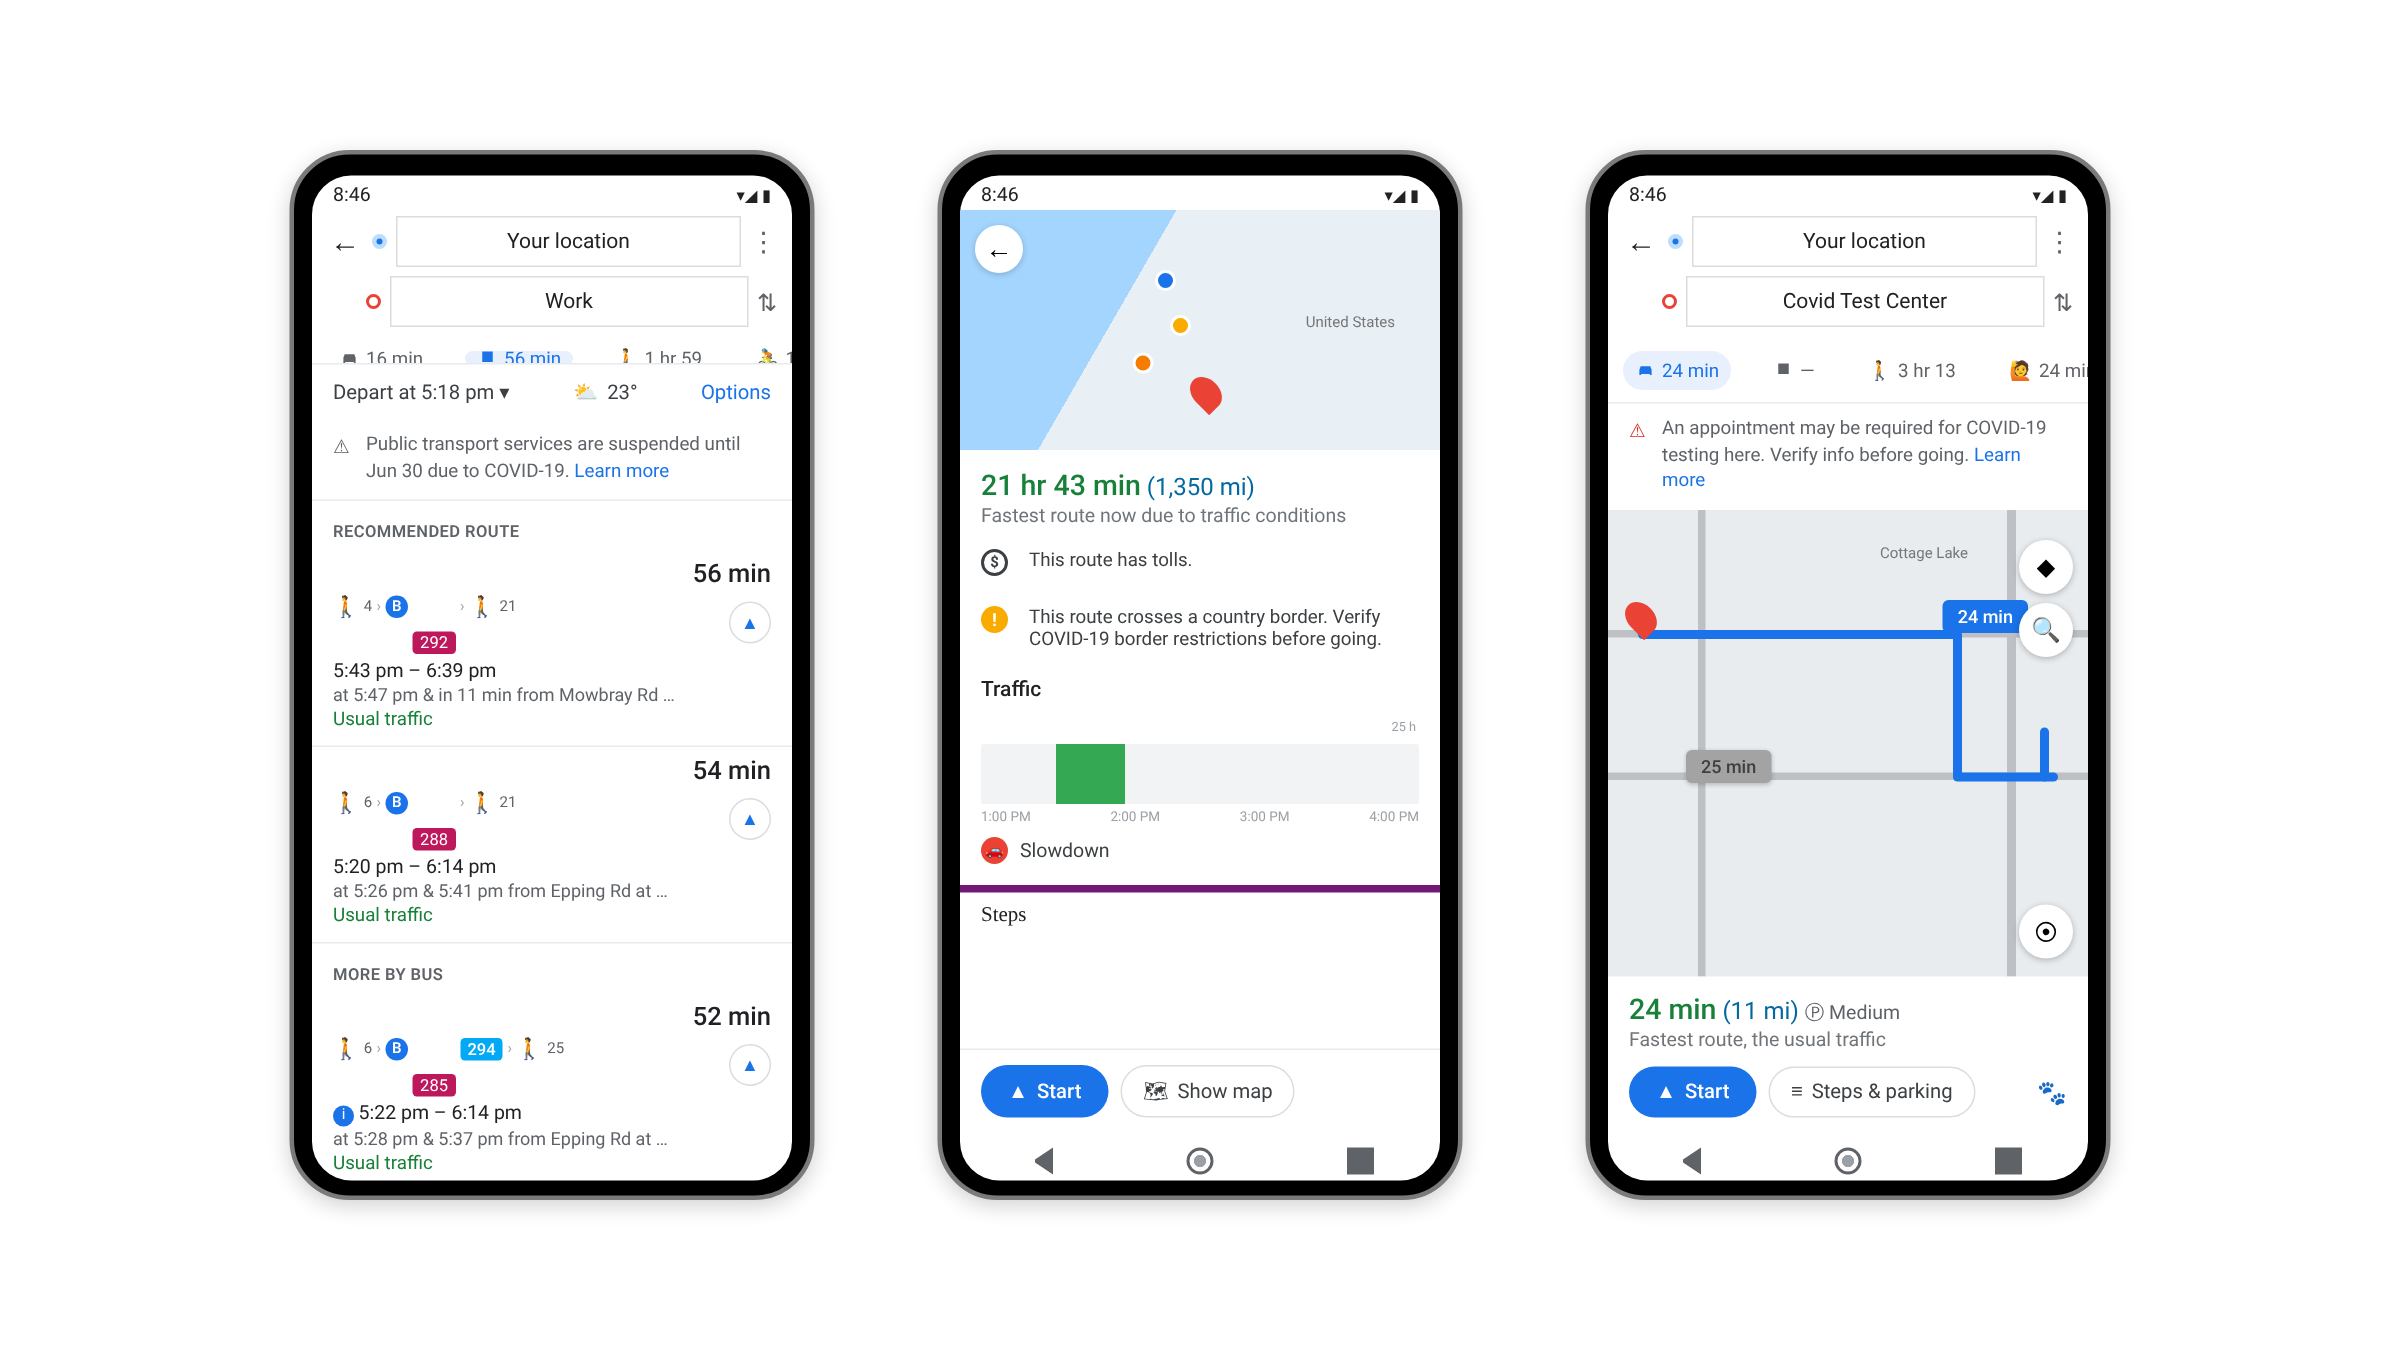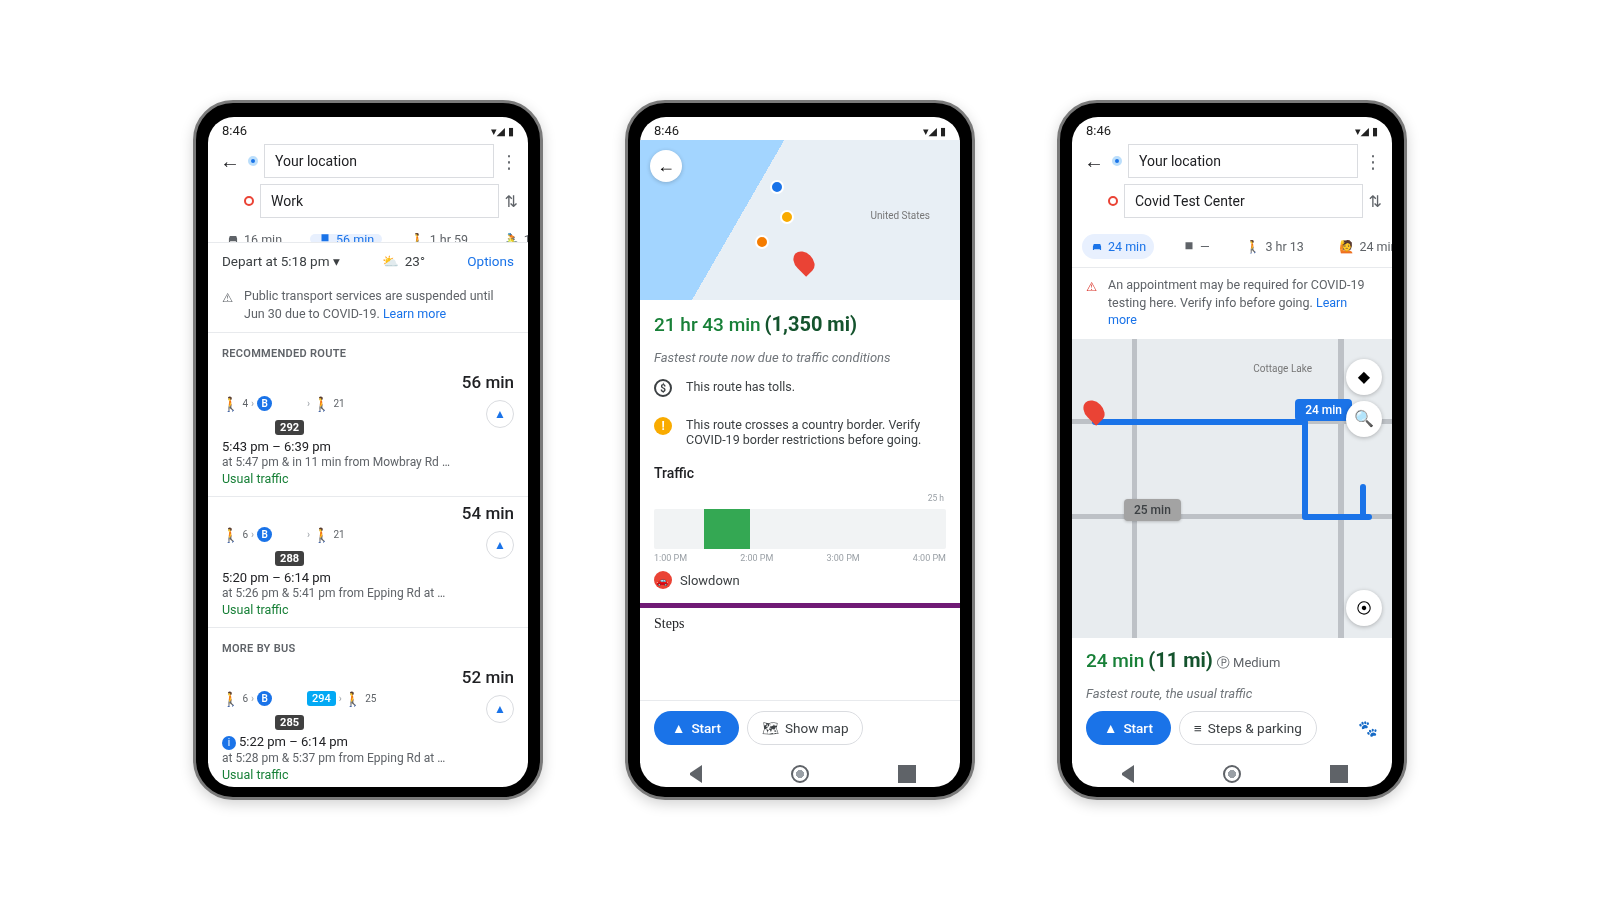--- a/index.html
+++ b/index.html
@@ -53,20 +53,21 @@
   margin-bottom: 6px;
 }
 .inputbox {
   flex: 1;
   border: 1px solid #dadce0;
   border-radius: 0;
   padding: 8px 10px;
   font-size: 14px;
   color: #202124;
   background: #fff;
+  text-align: center;
 }
 .dot-blue { width: 10px; height: 10px; background:#1a73e8; border:3px solid #bbdefb; border-radius:50%; }
 .dot-red { width: 10px; height: 10px; border:2px solid #ea4335; border-radius:50%; }
 .backarrow { font-size: 20px; color:#202124; cursor:pointer; padding:0 2px; }
 .dotsmenu { font-size: 18px; color:#5f6368; cursor:pointer; }
 .swap { font-size: 16px; color:#5f6368; cursor:pointer; }
 .modebar {
   display: flex;
   gap: 20px;
   padding: 4px 10px 8px 10px;
@@ -107,22 +108,22 @@
   padding:6px 14px 10px 14px;
   border-bottom:1px solid #e8eaed;
   position:relative;
 }
 .routeicons {
   display:flex; align-items:center; gap:3px; font-size:12px; color:#5f6368;
   margin-bottom:4px;
 }
 .routeicons .chev { color:#9aa0a6; font-size:10px; }
 .routeicons .busno {
-  background:#404040; color:#fff; border-radius:3px;
-  padding:1px 5px; font-size:11px; font-weight:700;margin-top:48px;
+  background:#be185d; color:#fff; border-radius:3px;
+  padding:1px 5px; font-size:11px; font-weight:400;margin-top:48px;
 }
 .routeicons .busno2 {
   background:#03a9f4; color:#fff; border-radius:3px;
   padding:1px 5px; font-size:11px; font-weight:500;
 }
 .routeicons .bcirc { background:#1a73e8; color:#fff; border-radius:50%; width:15px; height:15px; display:inline-flex; align-items:center; justify-content:center; font-size:10px; font-weight:600; }
 .routeicons .walk { font-size:14px; }
 .routetime { position:absolute; right:14px; top:6px; font-size:17px; font-weight:500; color:#202124; }
 .gobtn {
   position:absolute; right:14px; top:34px;
@@ -157,22 +158,22 @@
   display:flex; align-items:center; justify-content:center;
   box-shadow:0 1px 4px rgba(0,0,0,0.2);
   font-size:18px;
 }
 .mappin { width:14px; height:14px; border-radius:50%; position:absolute; }
 .mappin.redbig { width:18px; height:24px; background:#ea4335; border-radius:50% 50% 50% 0; transform:rotate(-45deg); }
 .detailcard {
   padding:12px 14px 4px 14px;
 }
 .bigtime { font-size:19px; color:#188038; font-weight:500; display:inline; }
-.bigdist { font-size:20px; color:#14532d;font-weight:bold; }
-.subtext { font-size:13px; color:#70757a; margin-top:14px;font-style:italic; }
+.bigdist { font-size:16px; color:#0369a1; }
+.subtext { font-size:13px; color:#70757a; margin-top:2px; }
 .inforow {
   display:flex; gap:12px; align-items:flex-start;
   padding:10px 14px; font-size:12.5px; color:#3c4043;
 }
 .inforow .iicon { width:20px; flex-shrink:0; }
 .warncirc { width:18px; height:18px; background:#f9ab00; border-radius:50%; display:flex; align-items:center; justify-content:center; color:#fff; font-size:12px; font-weight:700; }
 .tollcirc { width:18px; height:18px; border:2px solid #3c4043; border-radius:50%; display:flex; align-items:center; justify-content:center; font-size:10px; font-weight:700; }
 .trafficsection { padding:8px 14px; }
 .trafficchart {
   height:40px; background:#f1f3f4; border-radius:2px;

